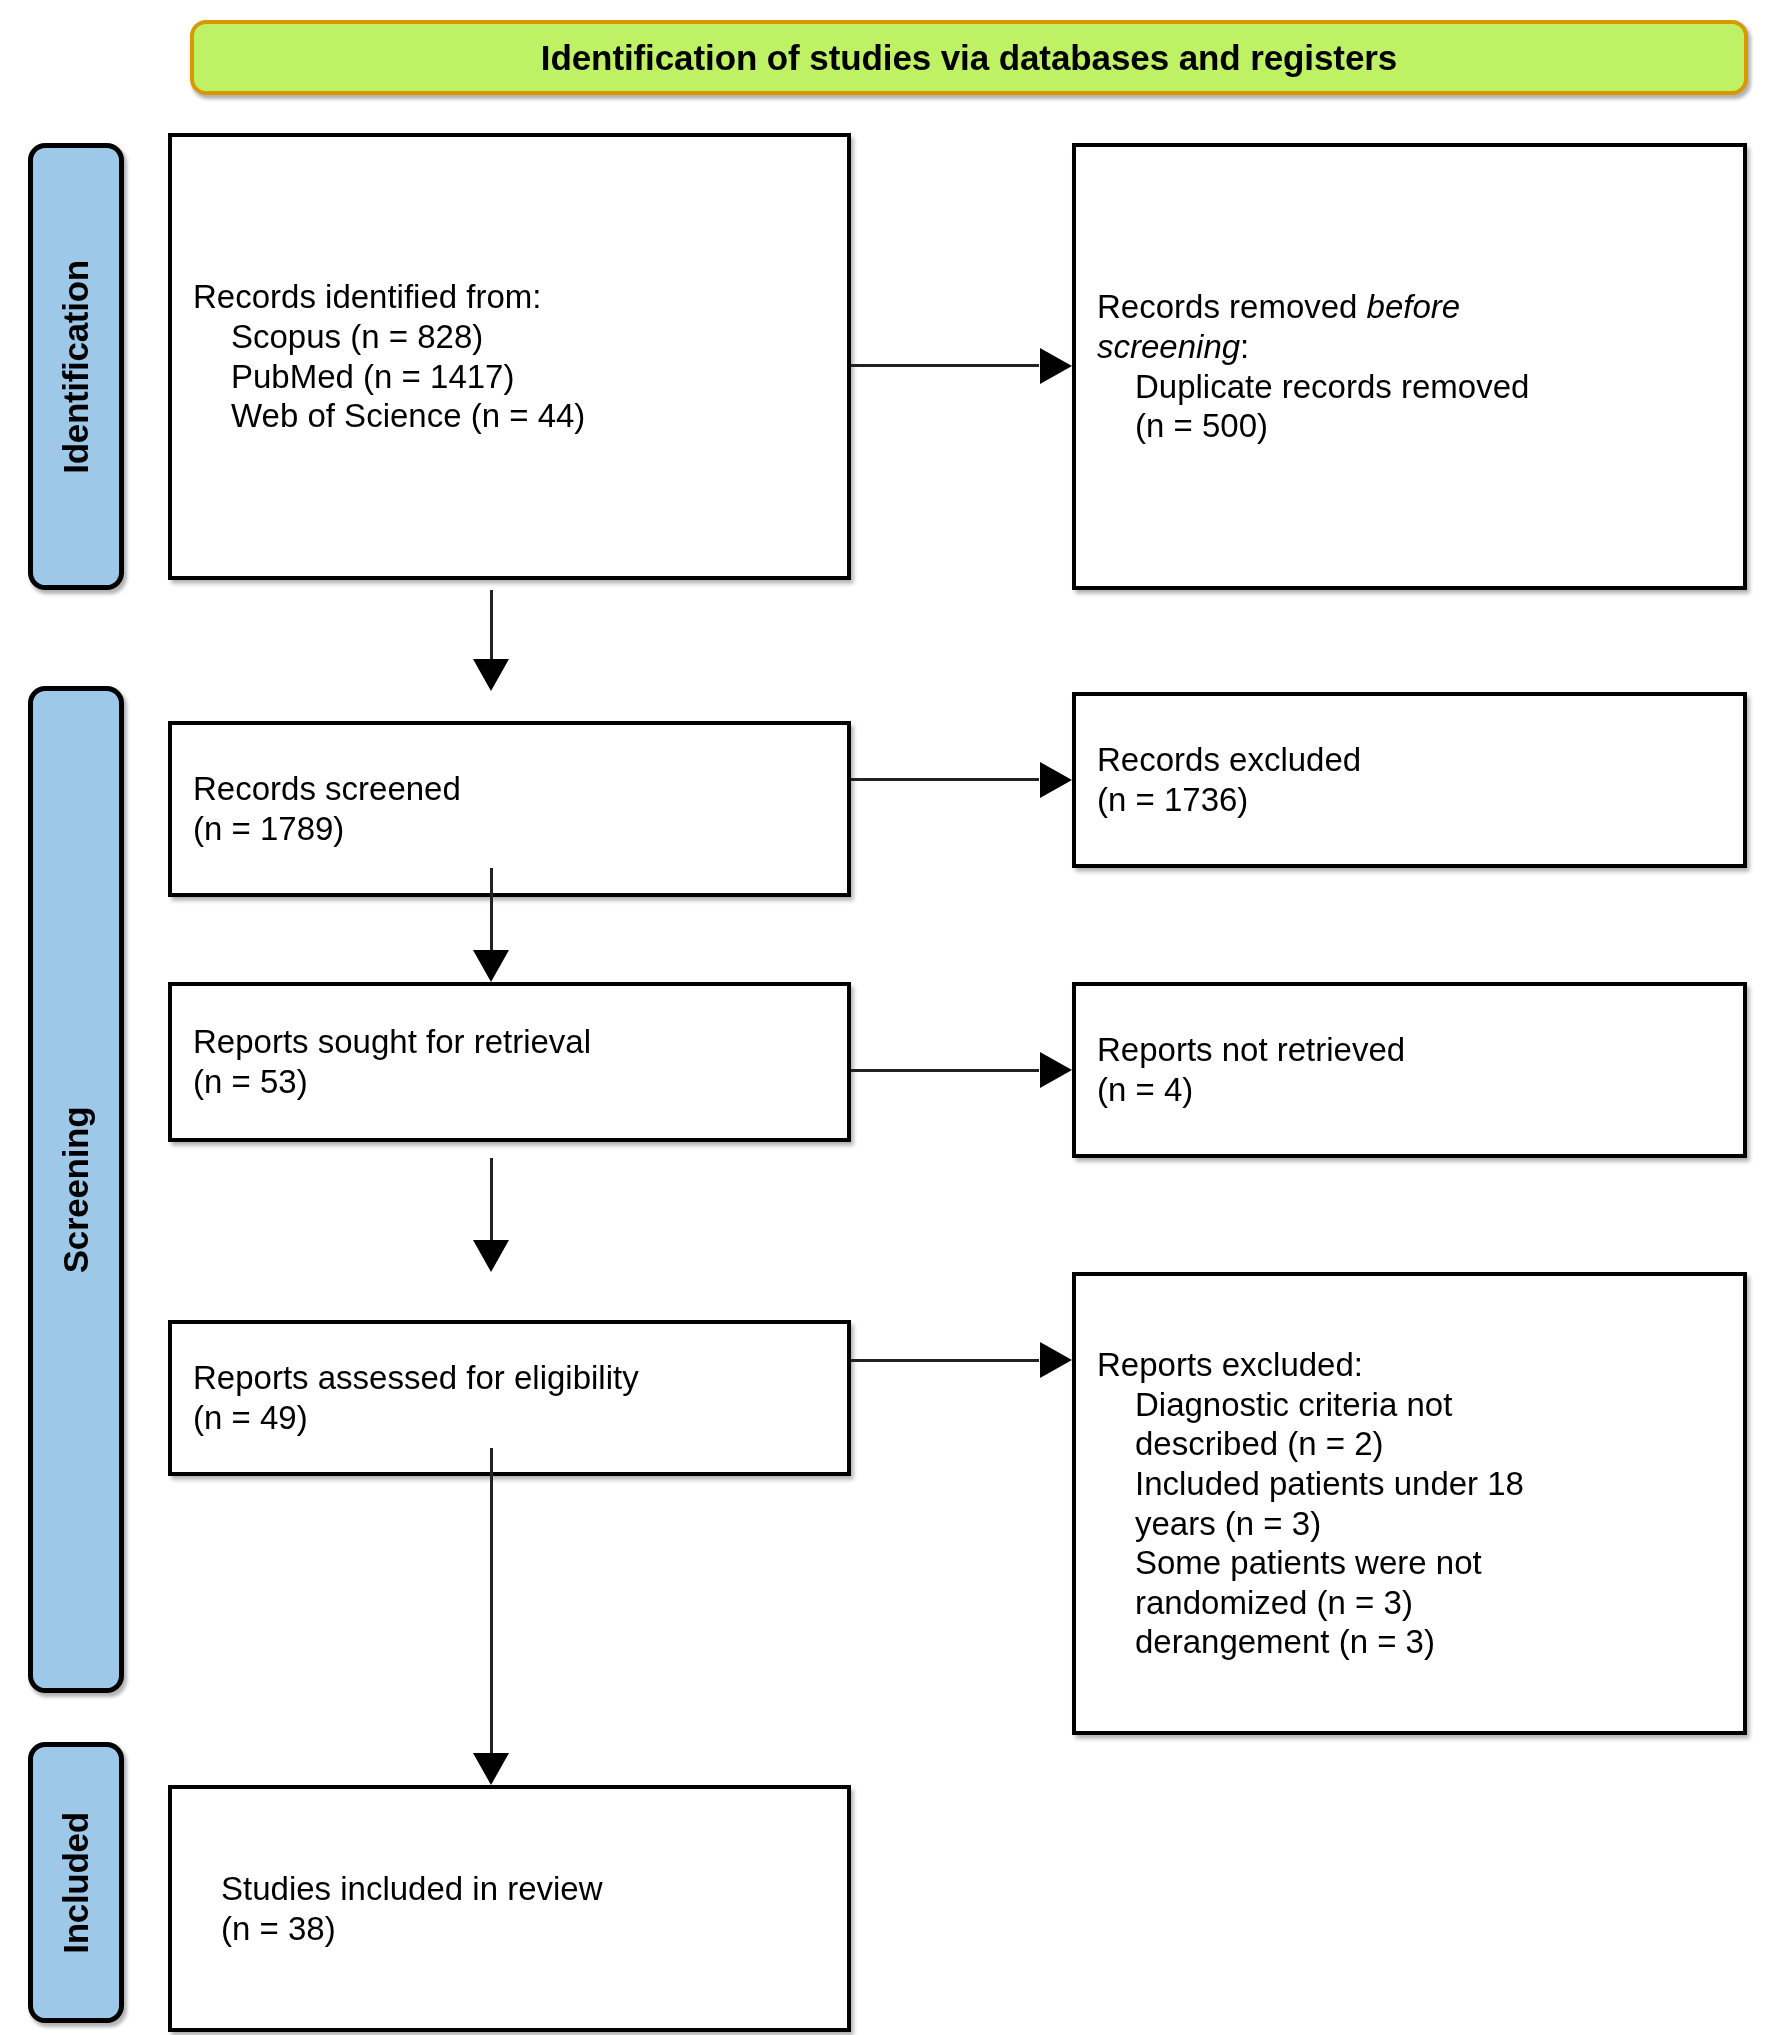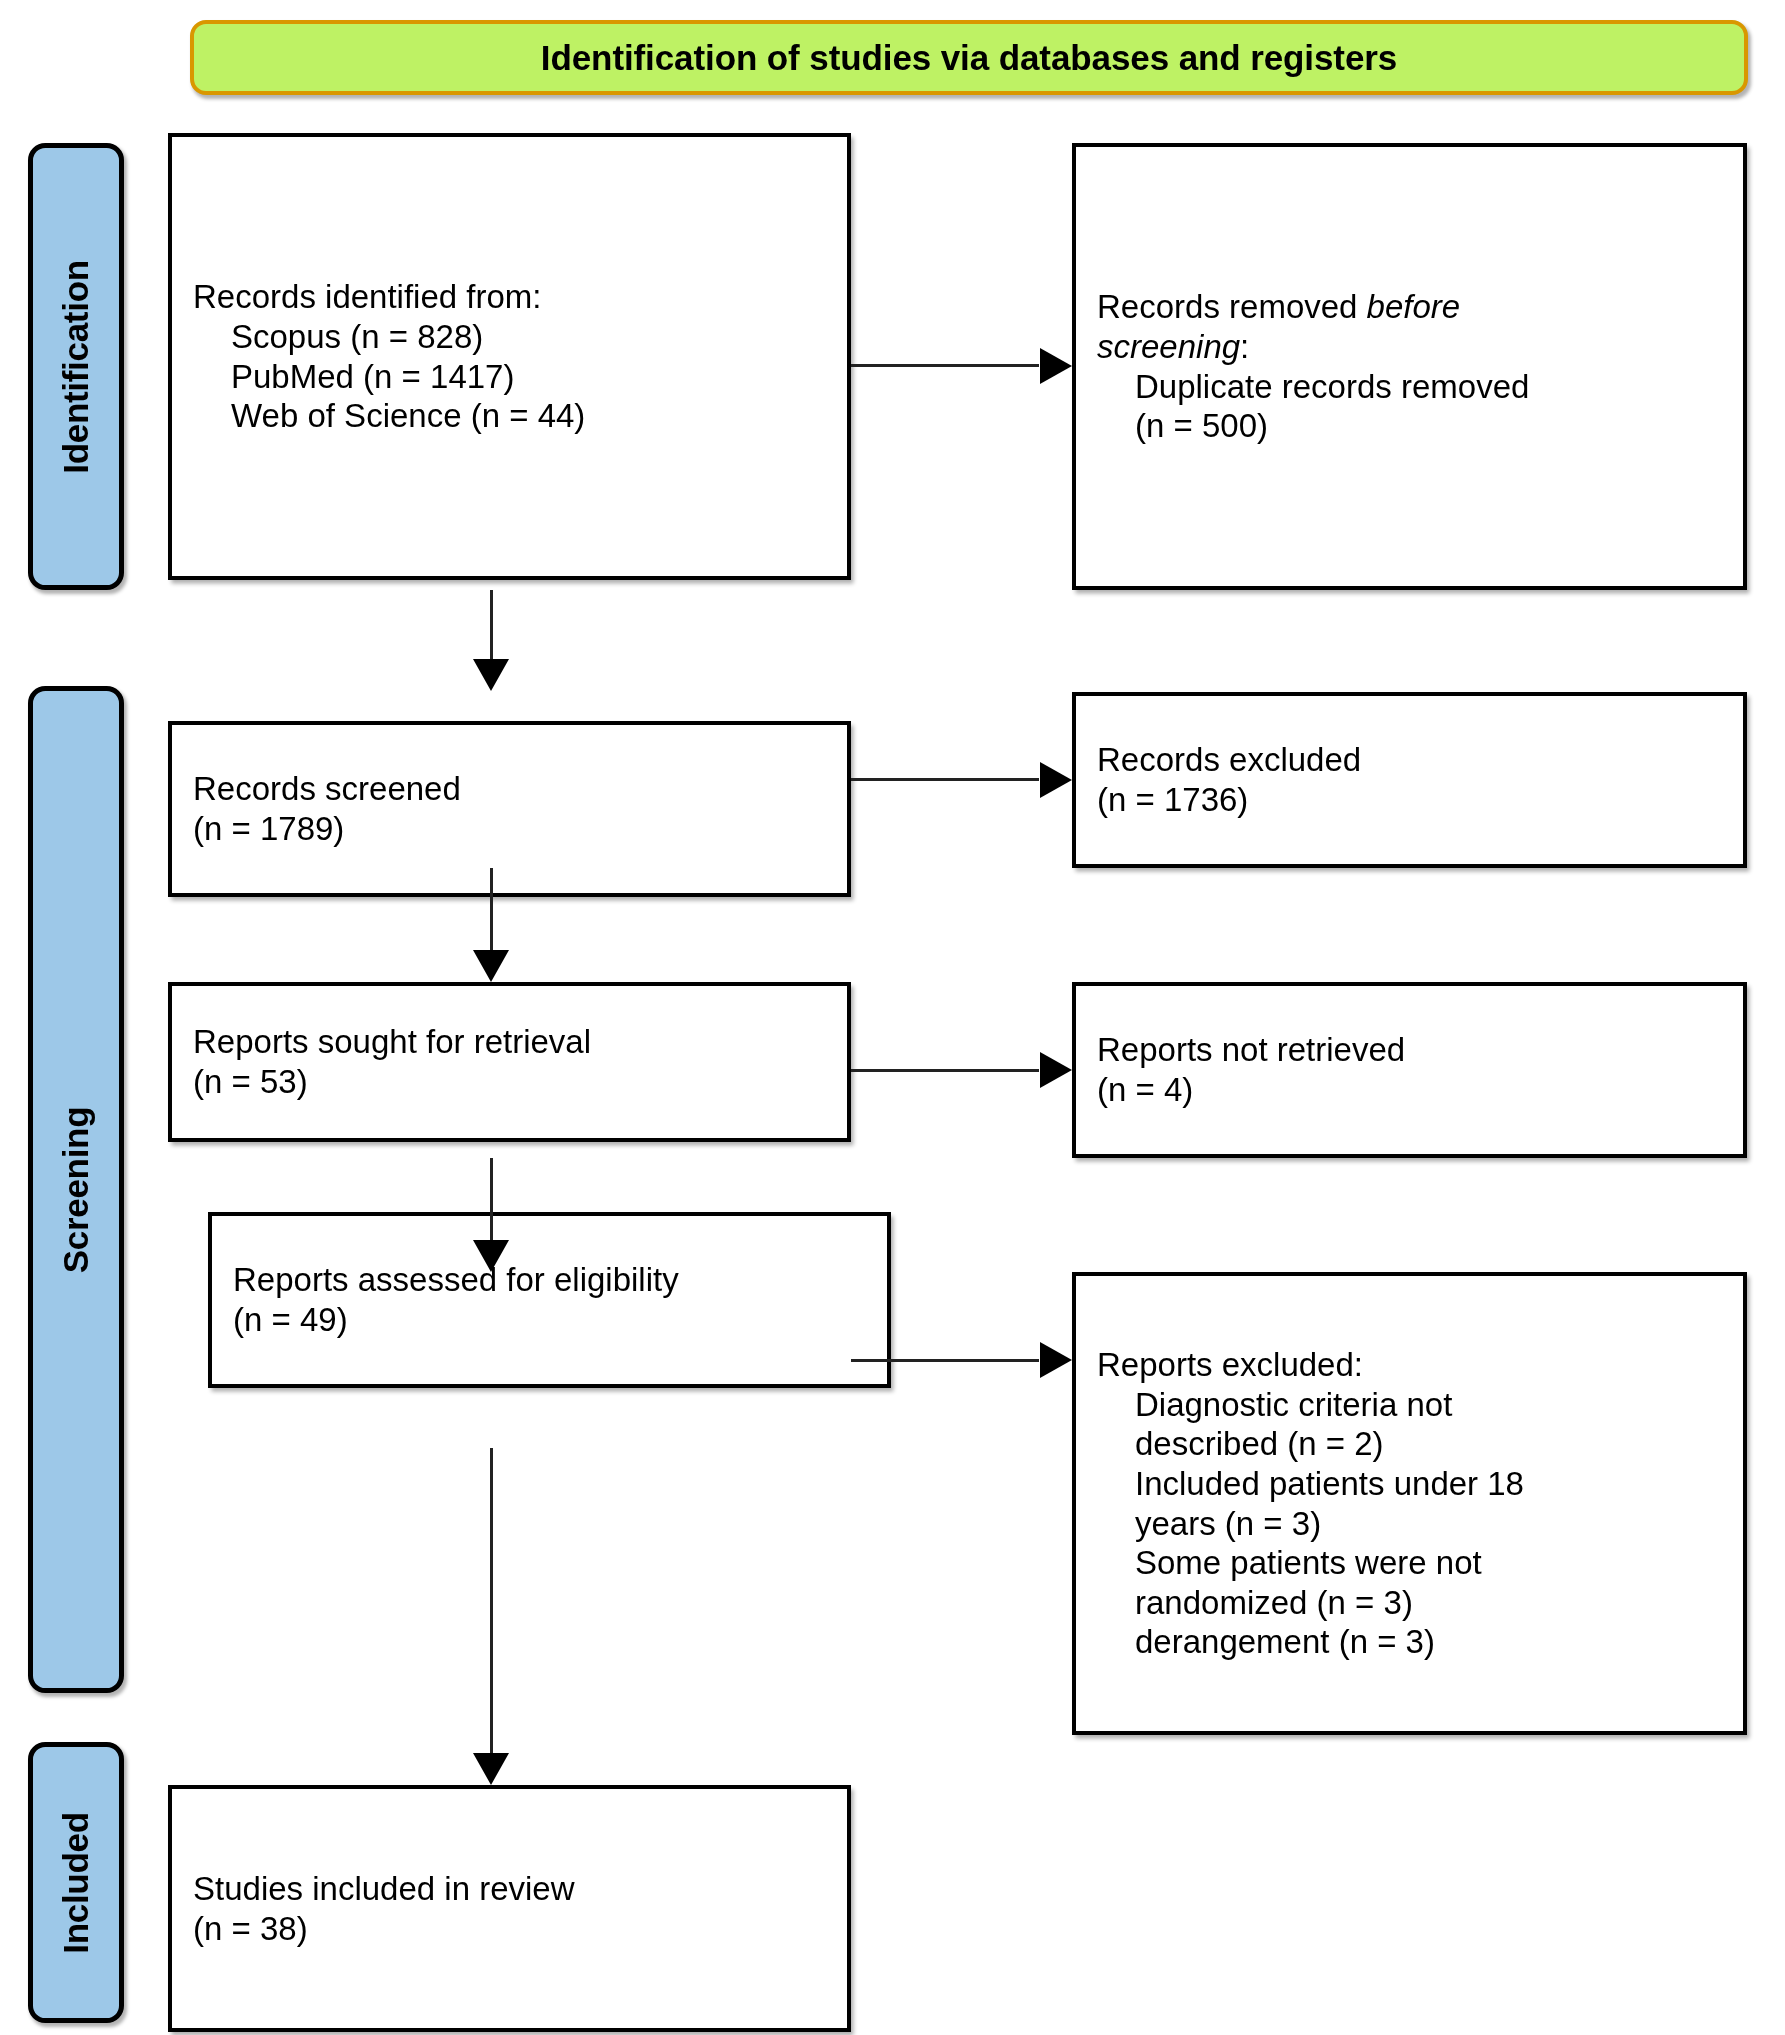--- a/index.html
+++ b/index.html
@@ -97,23 +97,23 @@
   .col-left  { left: 168px;  width: 683px; }
   
   .col-right { left: 1072px; width: 675px; }
 
   #box-identified    { top: 133px;  height: 447px; }
   #box-removed       { top: 143px;  height: 447px; }
   #box-screened      { top: 692px; height: 176px; margin-top: 29px; }
   #box-rec-excluded  { top: 692px; height: 176px; }
   #box-sought        { top: 982px; height: 160px; }
   #box-not-retrieved { top: 982px; height: 176px; }
-  #box-assessed      { top: 1212px; height: 176px; margin-left: 40px; }
+  #box-assessed      { top: 1320px; height: 156px; }
   #box-rep-excluded  { top: 1272px; height: 463px; }
-  #box-included      { top: 1785px; height: 247px; }
+  #box-included      { top: 1785px; height: 247px; padding-left: 28px; }
 
   
   .it { font-style: italic; }
 
   
   .conn-v {
     position: absolute;
     width: 3.1px;
     background: #222222;
   }

